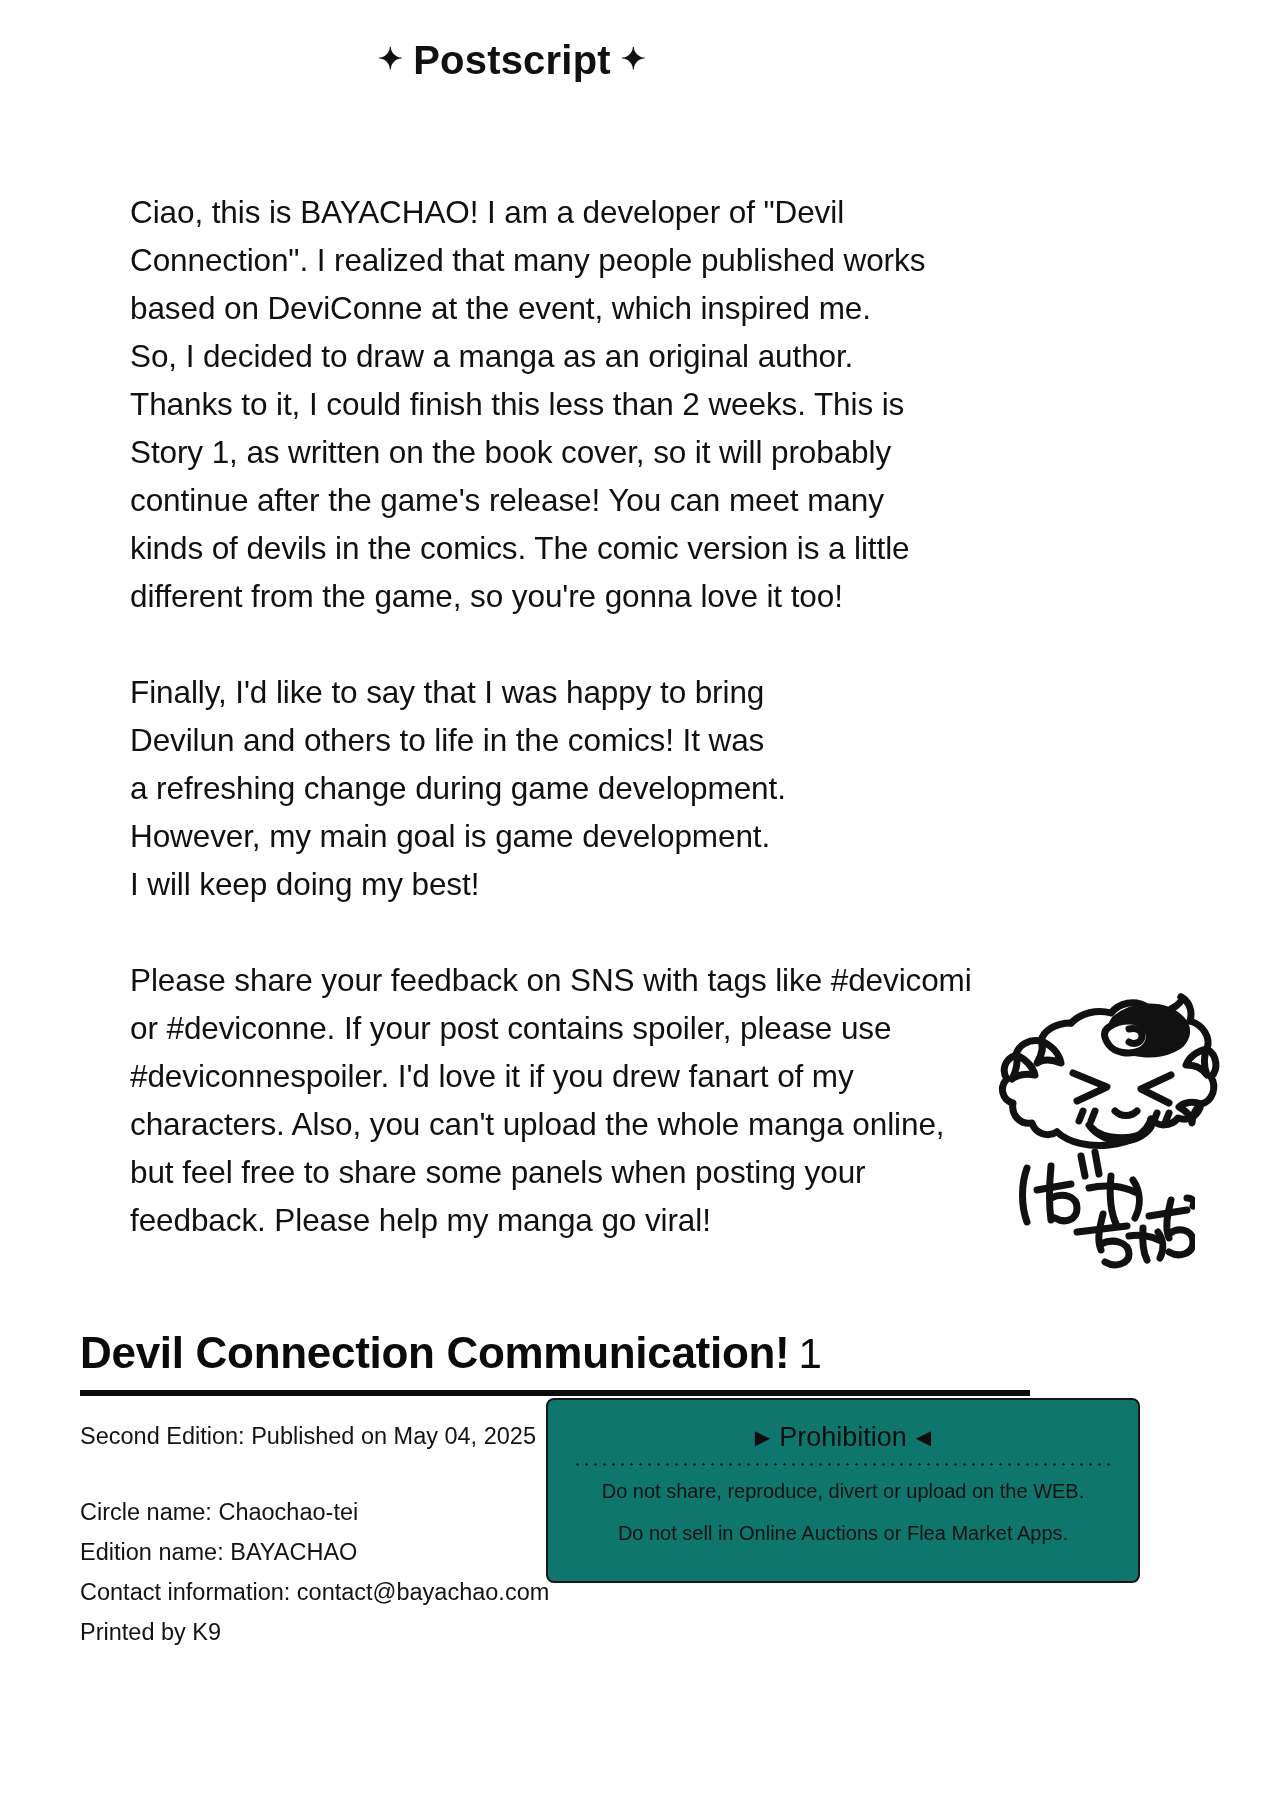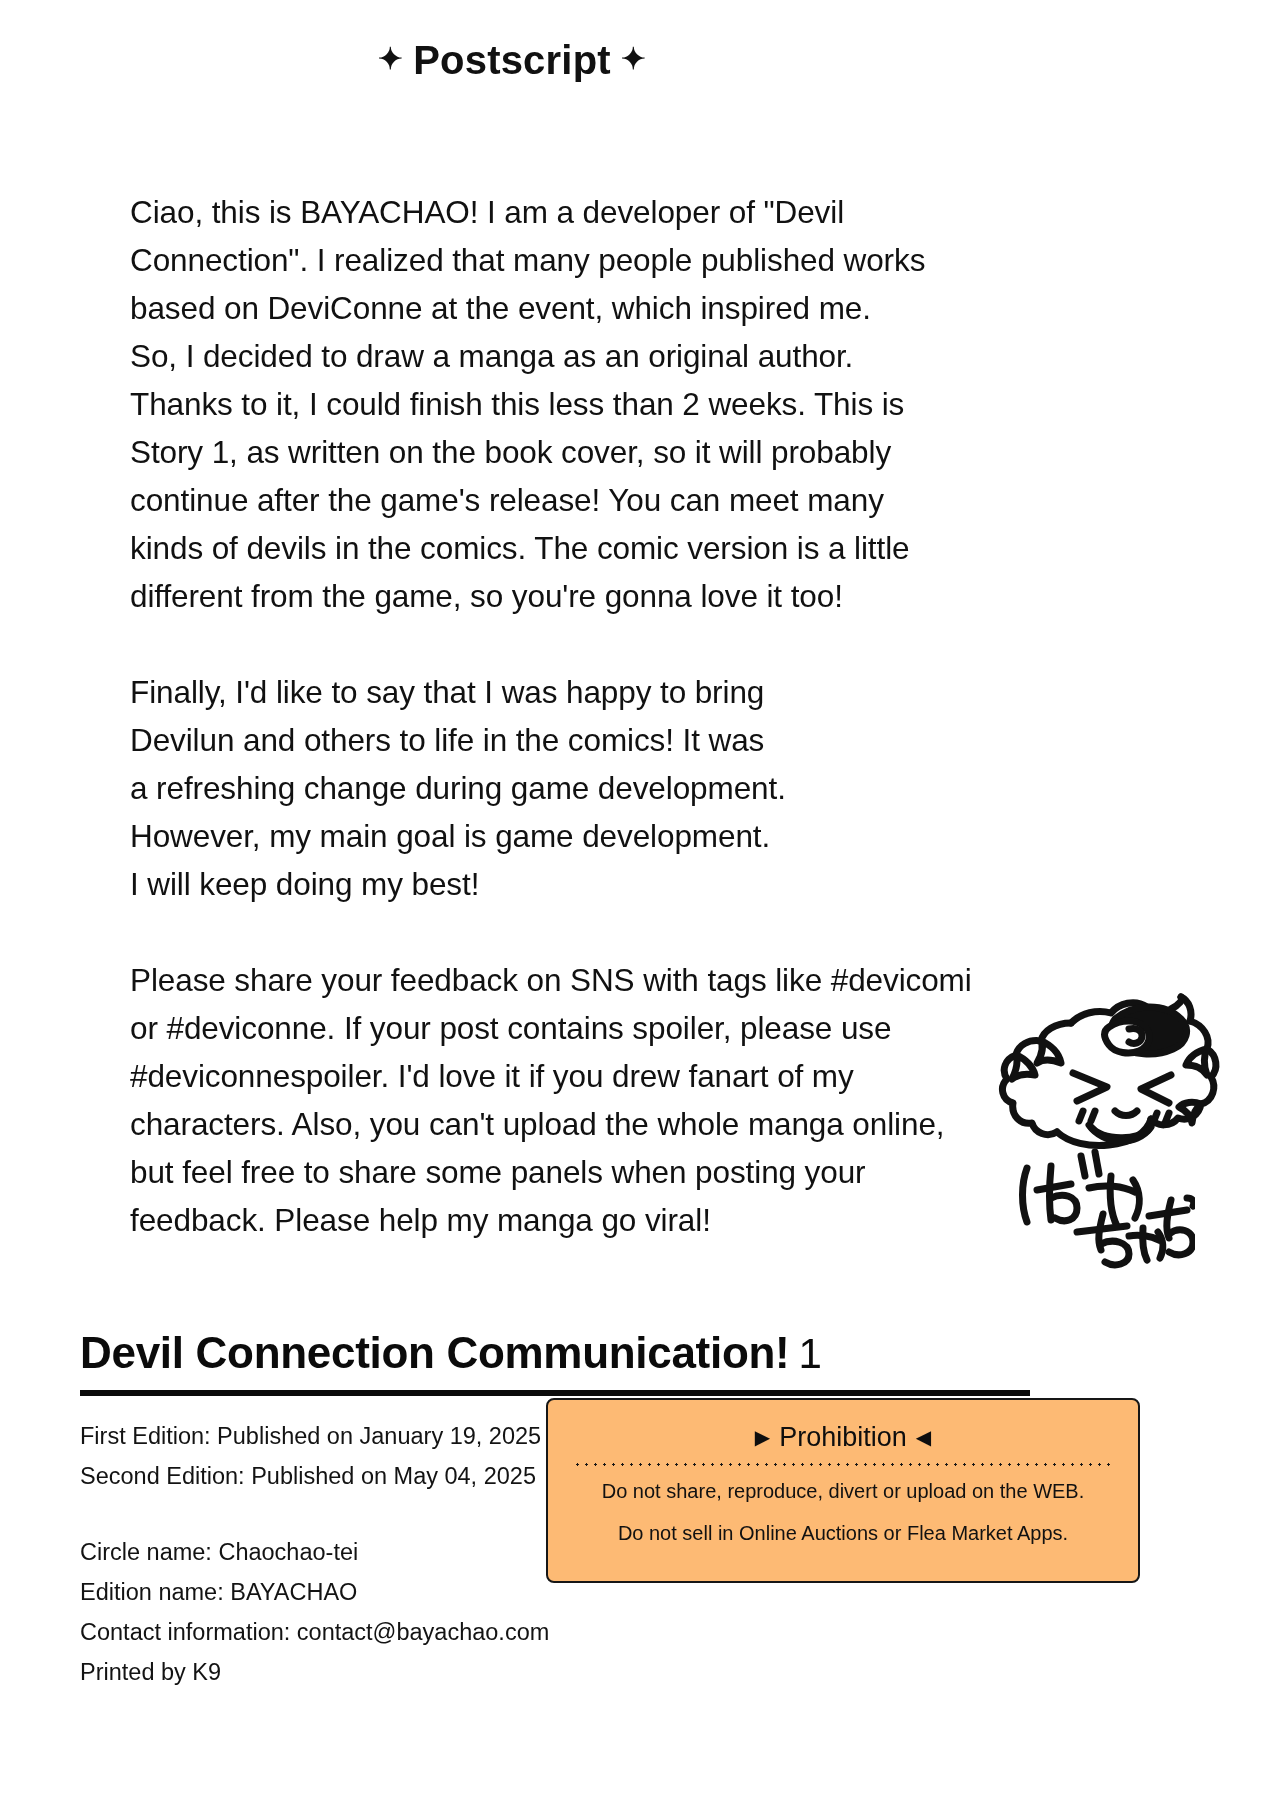--- a/index.html
+++ b/index.html
@@ -125,21 +125,21 @@
 
   
   .prohibition-box {
     position: absolute;
     left: 466px;
     top: -18px;
     width: 594px;
     height: 185px;
     border: 2px solid #161616;
     border-radius: 8px;
-    background: #fdba74;
+    background: #0f766e;
     box-sizing: border-box;
   }
   .prohibition-title {
     margin-top: 22px;
     text-align: center;
     font-size: 27px;
     color: #0e0e0e;
     white-space: nowrap;
   }
   .prohibition-title .tri {
@@ -284,21 +284,20 @@
 
     <div class="book-title">
       <span>Devil Connection Communication!</span><span class="vol">1</span>
     </div>
 
     <div class="title-rule"></div>
 
     <div class="colophon-body">
 
       <div class="imprint">
-        <div class="imprint-line">First Edition: Published on January 19, 2025</div>
         <div class="imprint-line">Second Edition: Published on May 04, 2025</div>
 
         <div class="imprint-block-2">
           <div class="imprint-line">Circle name: Chaochao-tei</div>
           <div class="imprint-line">Edition name: BAYACHAO</div>
           <div class="imprint-line">Contact information: contact@bayachao.com</div>
           <div class="imprint-line">Printed by K9</div>
         </div>
       </div>
 

